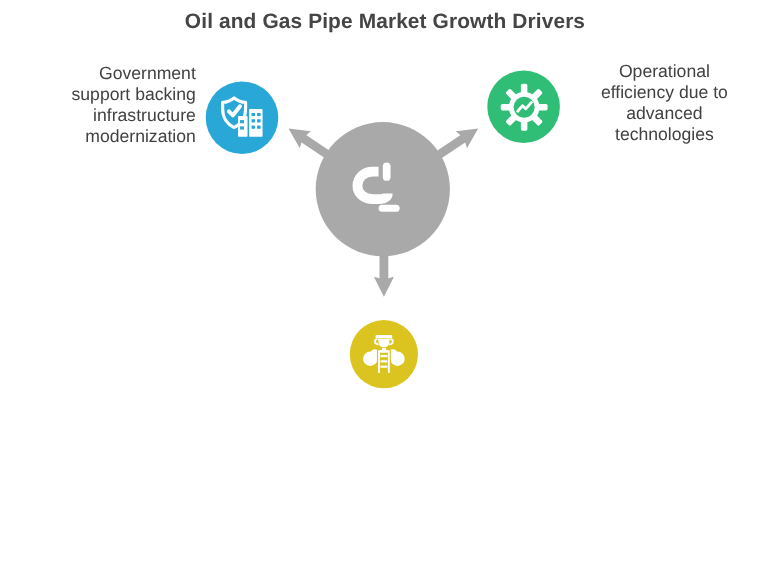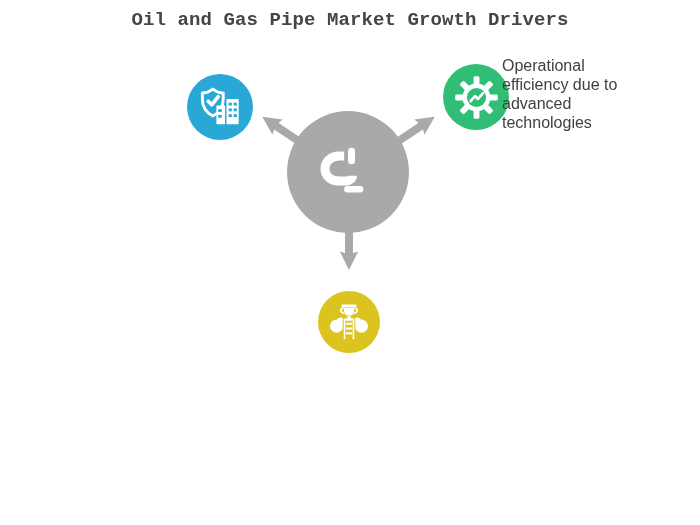--- a/index.html
+++ b/index.html
@@ -7,31 +7,31 @@
   body {
     width:700px; height:525px;
     font-family:"Liberation Sans","DejaVu Sans",sans-serif;
     color:#414141;
   }
   .stage { position:relative; width:700px; height:525px; background:#fff; overflow:hidden; }
 
   .title {
     position:absolute; top:8px; left:0; width:700px;
     text-align:center; font-size:19px; line-height:24px;
-    font-weight:bold; color:#454545; letter-spacing:.1px;font-family:Liberation Mono, monospace;
+    font-weight:bold; color:#454545; letter-spacing:.1px;
   }
 
   .arrows { position:absolute; top:0; left:0; }
 
   .label {
     position:absolute; font-size:16px; line-height:19px;
     color:#414141; white-space:pre-line;
   }
   .label-left   { top:58px;  left:18px;  width:160px; text-align:right; }
-  .label-right  { top:56px;  left:502px; width:172px; text-align:left; }
+  .label-right  { top:56px;  left:518px; width:172px; text-align:center; }
   .label-bottom { top:386px; left:239px; width:222px; text-align:center; line-height:19.5px; }
 
   .bubble {
     position:absolute; border-radius:50%;
     display:flex; align-items:center; justify-content:center;
   }
   .bubble-blue   { left:187px; top:74px;  width:66px; height:66px; background:#29A8D8; }
   .bubble-green  { left:443px; top:64px;  width:66px; height:66px; background:#30BE76; }
   .bubble-yellow { left:318px; top:291px; width:62px; height:62px; background:#DBC420; }
 
@@ -52,20 +52,24 @@
     <defs>
       <marker id="ah" viewBox="0 0 10 10" refX="3" refY="5" markerWidth="2.3" markerHeight="2.3" orient="auto">
         <path d="M0 0 L10 5 L0 10 L1.5 5 Z" fill="#A9A9A9"></path>
       </marker>
     </defs>
     <line x1="306" y1="146" x2="273" y2="124" stroke="#A9A9A9" stroke-width="8" marker-end="url(#ah)"></line>
     <line x1="391" y1="146" x2="424" y2="124" stroke="#A9A9A9" stroke-width="8" marker-end="url(#ah)"></line>
     <line x1="349" y1="226" x2="349" y2="257" stroke="#A9A9A9" stroke-width="8" marker-end="url(#ah)"></line>
   </svg>
 
+  <div class="label label-left">Government
+support backing
+infrastructure
+modernization</div>
 
   <div class="bubble bubble-blue">
     <svg width="46" height="46" viewBox="0 0 64 64" aria-hidden="true">
       <path d="M22 7 C26.5 10.5 31 12.5 36.5 12.5 V21 C36.5 32 30.5 40.5 22 44.5 C13.5 40.5 7.5 32 7.5 21 V12.5 C13 12.5 17.5 10.5 22 7 Z" fill="none" stroke="#fff" stroke-width="4" stroke-linejoin="round"></path>
       <path d="M15.5 24 L20.5 29 L29.5 17.5" fill="none" stroke="#fff" stroke-width="5" stroke-linecap="round" stroke-linejoin="round"></path>
       <rect x="27" y="30" width="12" height="26" rx="1" fill="#fff"></rect>
       <rect x="41" y="21" width="17" height="35" rx="1" fill="#fff"></rect>
       <g fill="#29A8D8">
         <rect x="29.5" y="35" width="5" height="4"></rect>
         <rect x="29.5" y="43" width="5" height="4"></rect>

